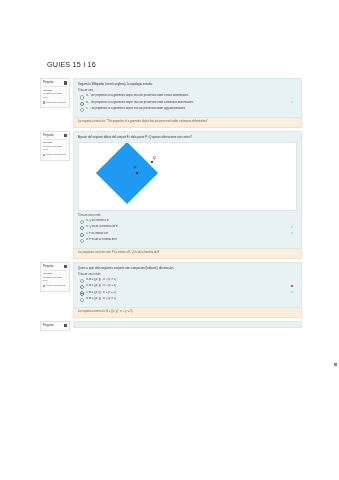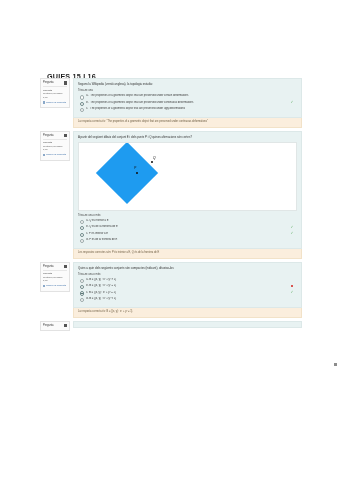--- a/index.html
+++ b/index.html
@@ -17,23 +17,23 @@
   }
   .page {
     position: relative;
     width: 339px;
     height: 480px;
     background: #fff;
   }
   .page-title {
     position: absolute;
     left: 47px;
-    top: 72px;
+    top: 60px;
     font-size: 7.2px;
-    font-weight: bold;
+    font-weight: normal;
     letter-spacing: 0.2px;
     color: #1d1d1d;
   }
   .qlist {
     position: absolute;
     left: 40px;
     top: 78px;
     width: 262px;
   }
   .qblock {

